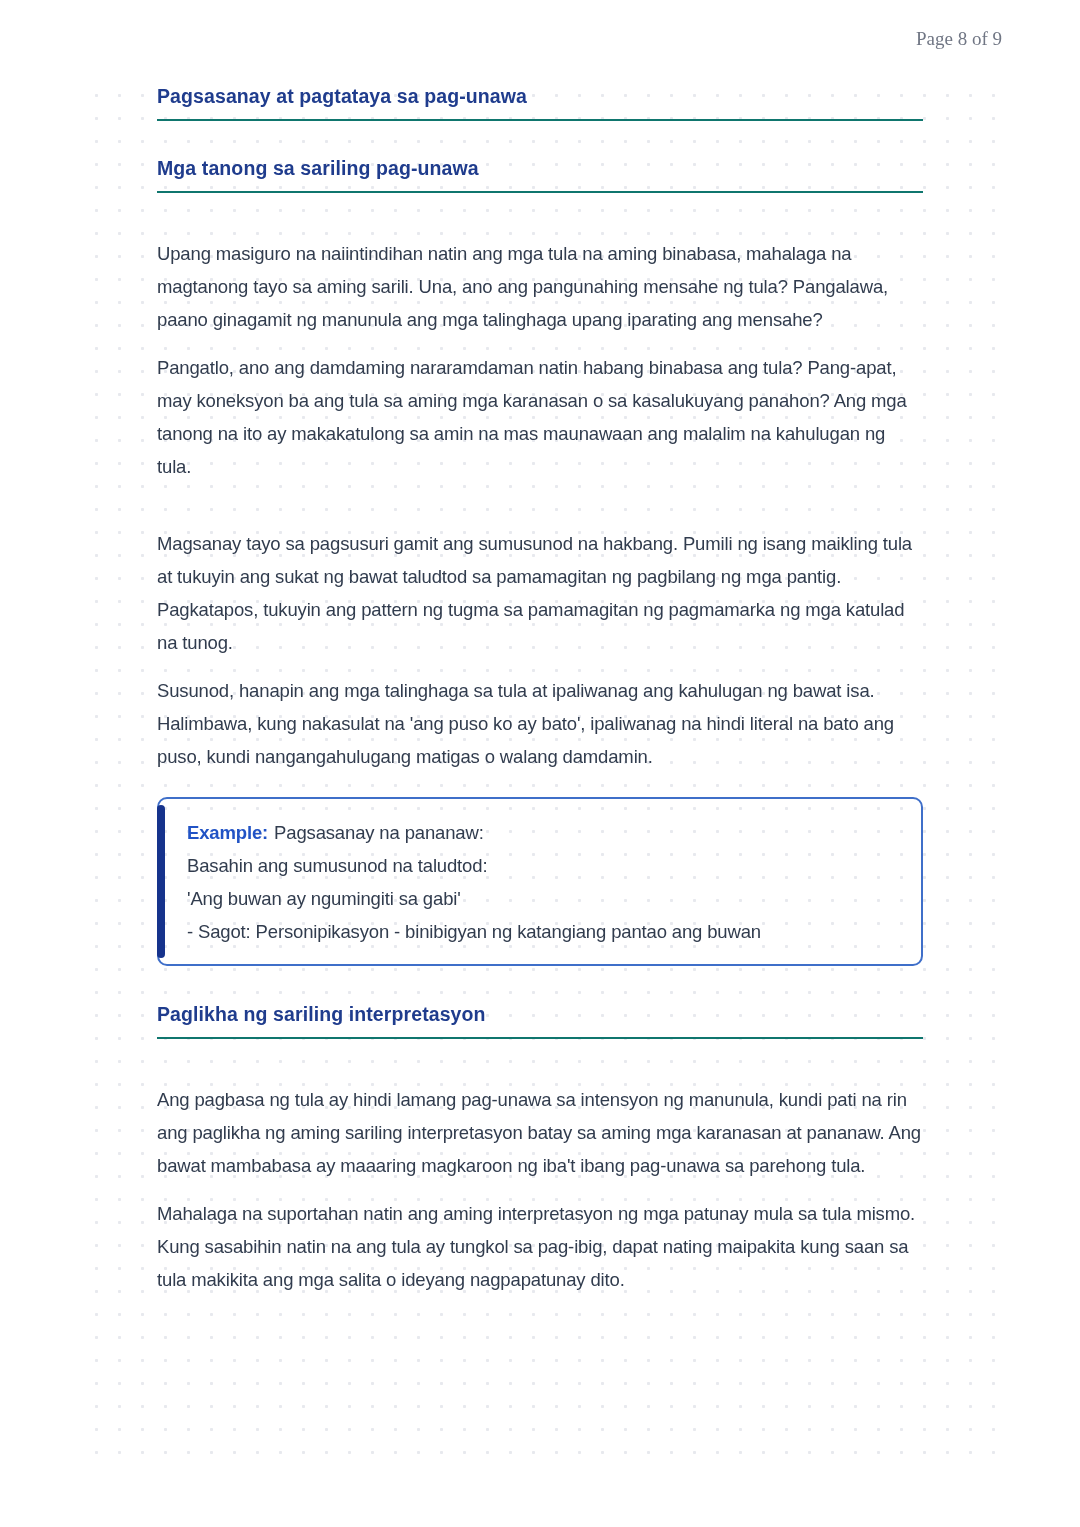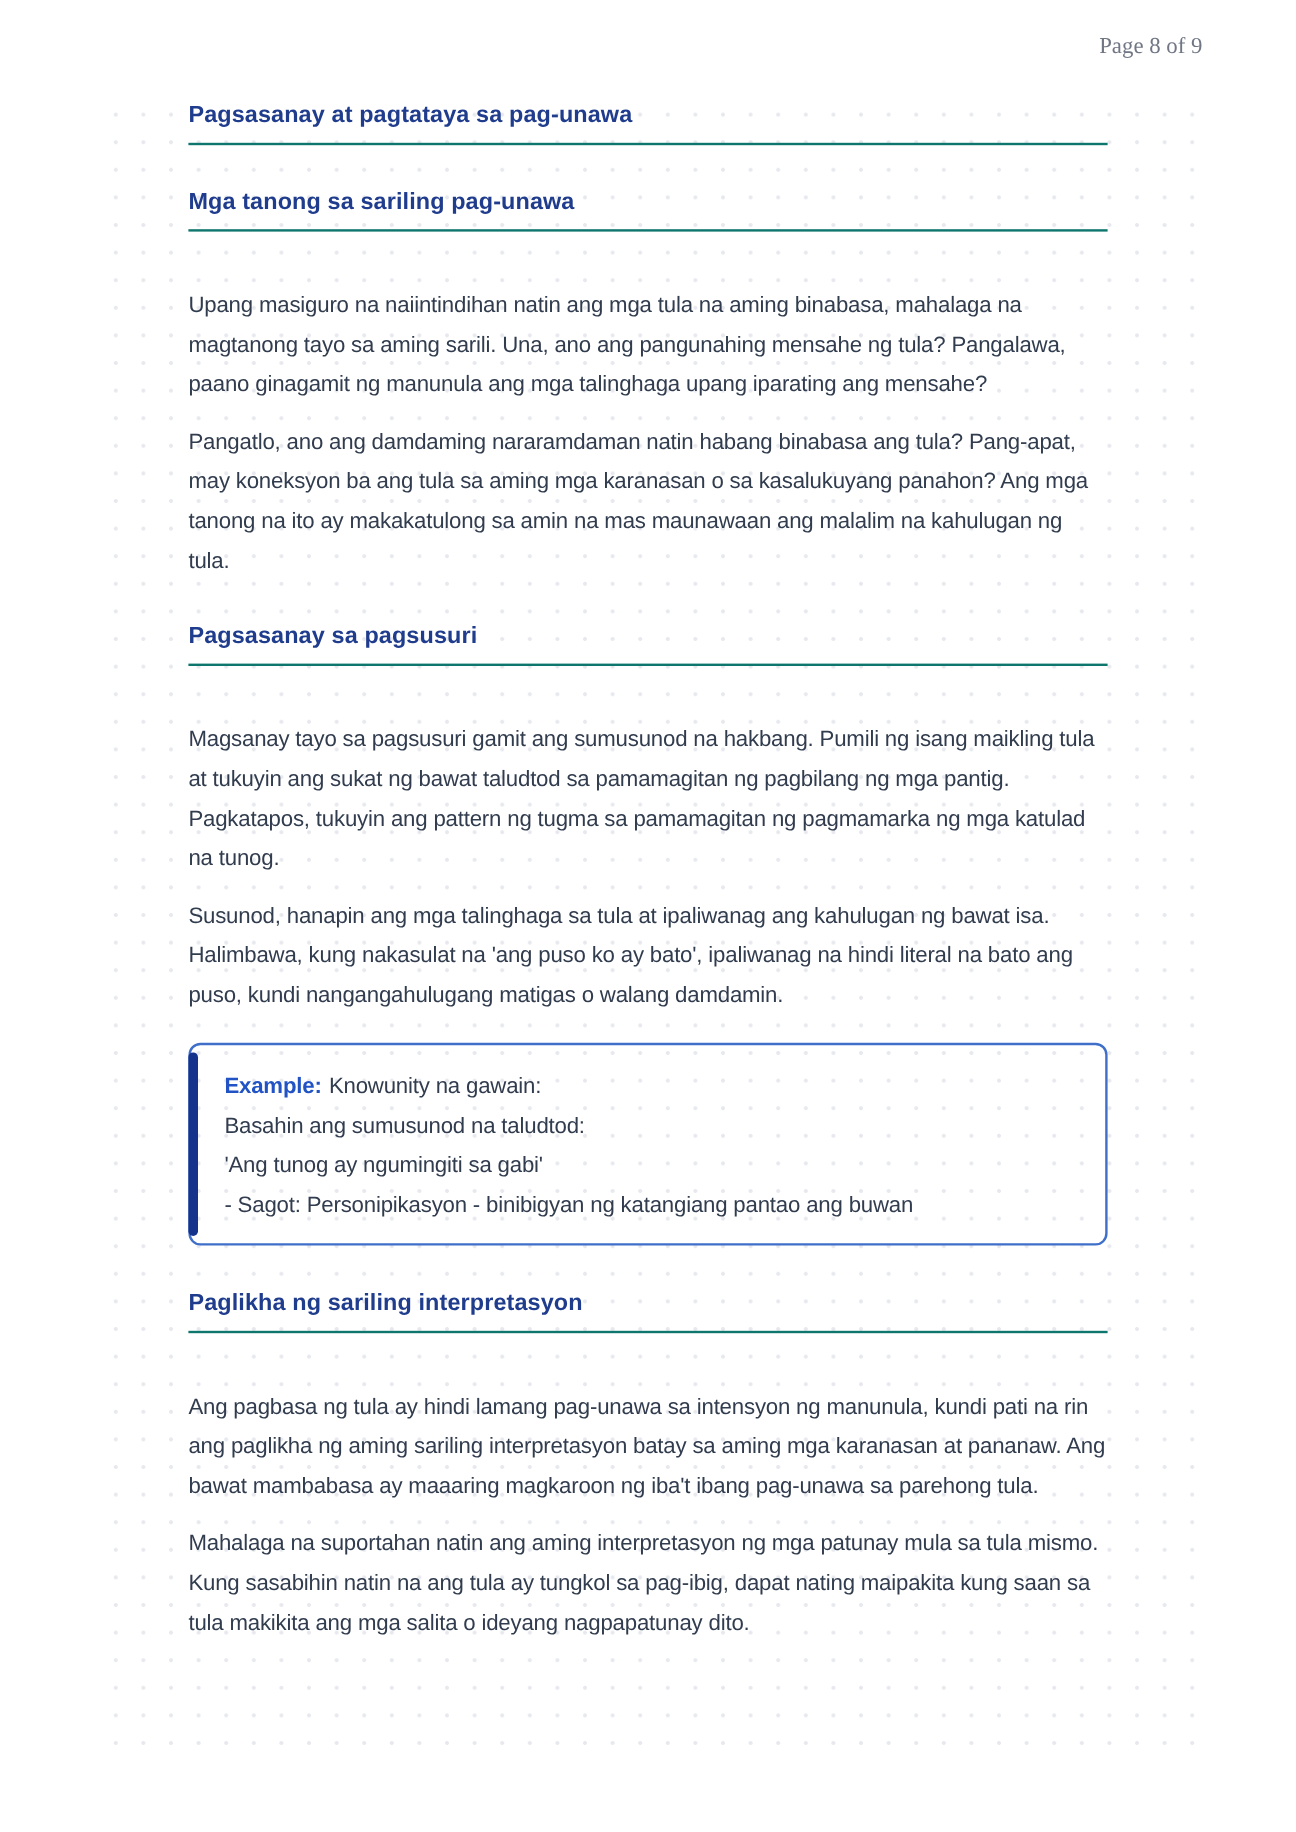--- a/index.html
+++ b/index.html
@@ -110,33 +110,32 @@
   <div class="content">
 
     <div class="section-heading">Pagsasanay at pagtataya sa pag-unawa</div>
 
     <div class="section-heading mt-heading">Mga tanong sa sariling pag-unawa</div>
 
     <p class="para after-heading">Upang masiguro na naiintindihan natin ang mga tula na aming binabasa, mahalaga na magtanong tayo sa aming sarili. Una, ano ang pangunahing mensahe ng tula? Pangalawa, paano ginagamit ng manunula ang mga talinghaga upang iparating ang mensahe?</p>
 
     <p class="para">Pangatlo, ano ang damdaming nararamdaman natin habang binabasa ang tula? Pang-apat, may koneksyon ba ang tula sa aming mga karanasan o sa kasalukuyang panahon? Ang mga tanong na ito ay makakatulong sa amin na mas maunawaan ang malalim na kahulugan ng tula.</p>
 
-    <div class="section-heading mt-heading">Pagsasanay sa pagsusuri</div>
 
     <p class="para after-heading">Magsanay tayo sa pagsusuri gamit ang sumusunod na hakbang. Pumili ng isang maikling tula at tukuyin ang sukat ng bawat taludtod sa pamamagitan ng pagbilang ng mga pantig. Pagkatapos, tukuyin ang pattern ng tugma sa pamamagitan ng pagmamarka ng mga katulad na tunog.</p>
 
     <p class="para">Susunod, hanapin ang mga talinghaga sa tula at ipaliwanag ang kahulugan ng bawat isa. Halimbawa, kung nakasulat na 'ang puso ko ay bato', ipaliwanag na hindi literal na bato ang puso, kundi nangangahulugang matigas o walang damdamin.</p>
 
     <div class="example-box">
       <span class="example-accent"></span>
       <div class="example-line">
-        <span class="example-label">Example:</span><span>Knowunity na gawain:</span>
+        <span class="example-label">Example:</span><span>Pagsasanay na pananaw:</span>
       </div>
       <div class="example-line">Basahin ang sumusunod na taludtod:</div>
-      <div class="example-line">'Ang tunog ay ngumingiti sa gabi'</div>
+      <div class="example-line">'Ang buwan ay ngumingiti sa gabi'</div>
       <div class="example-line">- Sagot: Personipikasyon - binibigyan ng katangiang pantao ang buwan</div>
     </div>
 
     <div class="section-heading mt-heading-lg">Paglikha ng sariling interpretasyon</div>
 
     <p class="para after-heading">Ang pagbasa ng tula ay hindi lamang pag-unawa sa intensyon ng manunula, kundi pati na rin ang paglikha ng aming sariling interpretasyon batay sa aming mga karanasan at pananaw. Ang bawat mambabasa ay maaaring magkaroon ng iba't ibang pag-unawa sa parehong tula.</p>
 
     <p class="para">Mahalaga na suportahan natin ang aming interpretasyon ng mga patunay mula sa tula mismo. Kung sasabihin natin na ang tula ay tungkol sa pag-ibig, dapat nating maipakita kung saan sa tula makikita ang mga salita o ideyang nagpapatunay dito.</p>
 
   </div>

